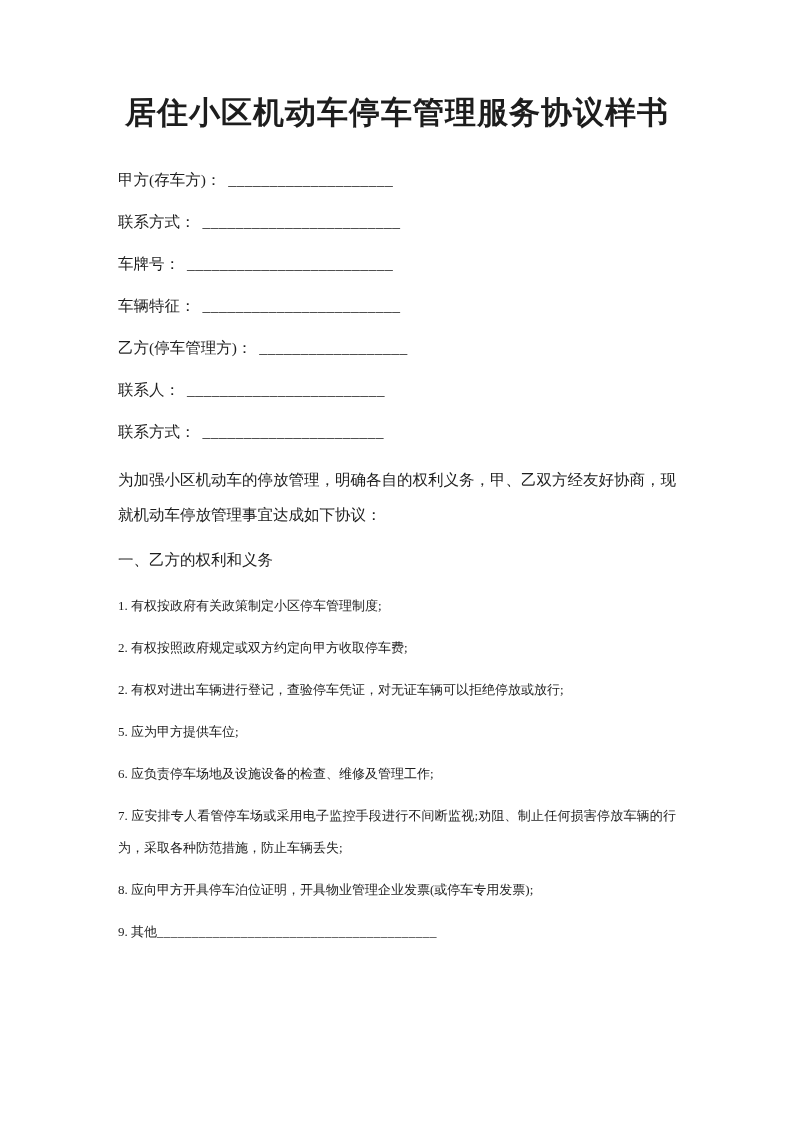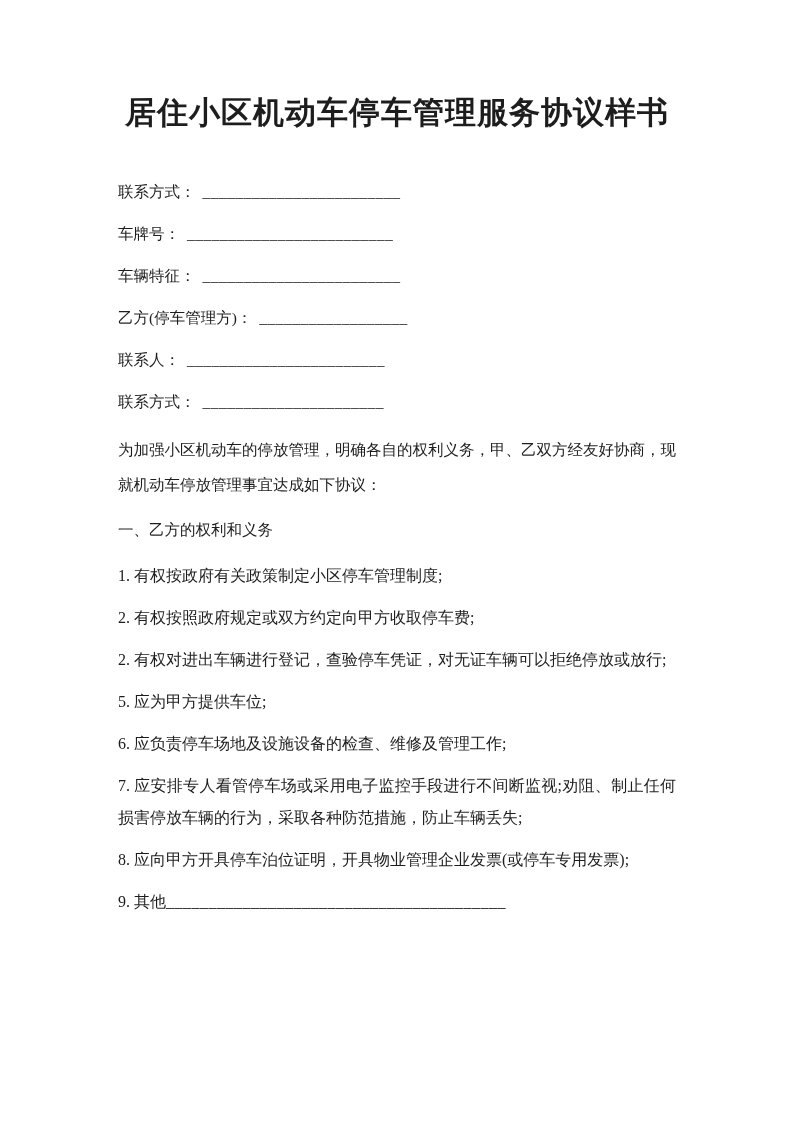--- a/index.html
+++ b/index.html
@@ -16,21 +16,21 @@
     padding: 96px 117px 0 118px;
     font-family: "Liberation Serif", "DejaVu Serif", serif;
     color: #1d1d1d;
     overflow: hidden;
   }
   .doc-title {
     font-size: 31px;
     font-weight: bold;
     text-align: center;
     line-height: 34px;
-    margin: 0 0 50px 0;
+    margin: 0 0 38px 0;
     letter-spacing: 1px;
     white-space: nowrap;
   }
   .field {
     font-size: 15.5px;
     line-height: 24px;
     margin: 0 0 18px 0;
     white-space: nowrap;
   }
   .field .field-blank {
@@ -43,37 +43,40 @@
     line-height: 35px;
     margin: 0 0 8px 0;
     text-align: justify;
   }
   .section-heading {
     font-size: 15.5px;
     line-height: 24px;
     margin: 16px 0 18px 0;
   }
   .clause {
-    font-size: 16px;
+    font-size: 13px;
     line-height: 32px;
     margin: 0 0 10px 0;
     text-align: justify;
   }
   .clause .inline-blank {
     letter-spacing: 0.5px;
     color: #111111;
   }
 </style>
 </head>
 <body>
 
 <div class="page">
 
   <h1 class="doc-title">居住小区机动车停车管理服务协议样书</h1>
 
+  <p class="field">
+    <span>甲方(存车方)：</span><span class="field-blank">____________________</span>
+  </p>
 
 
   <p class="field">
     <span>联系方式：</span><span class="field-blank">________________________</span>
   </p>
 
   <p class="field">
     <span>车牌号：</span><span class="field-blank">_________________________</span>
   </p>
 

